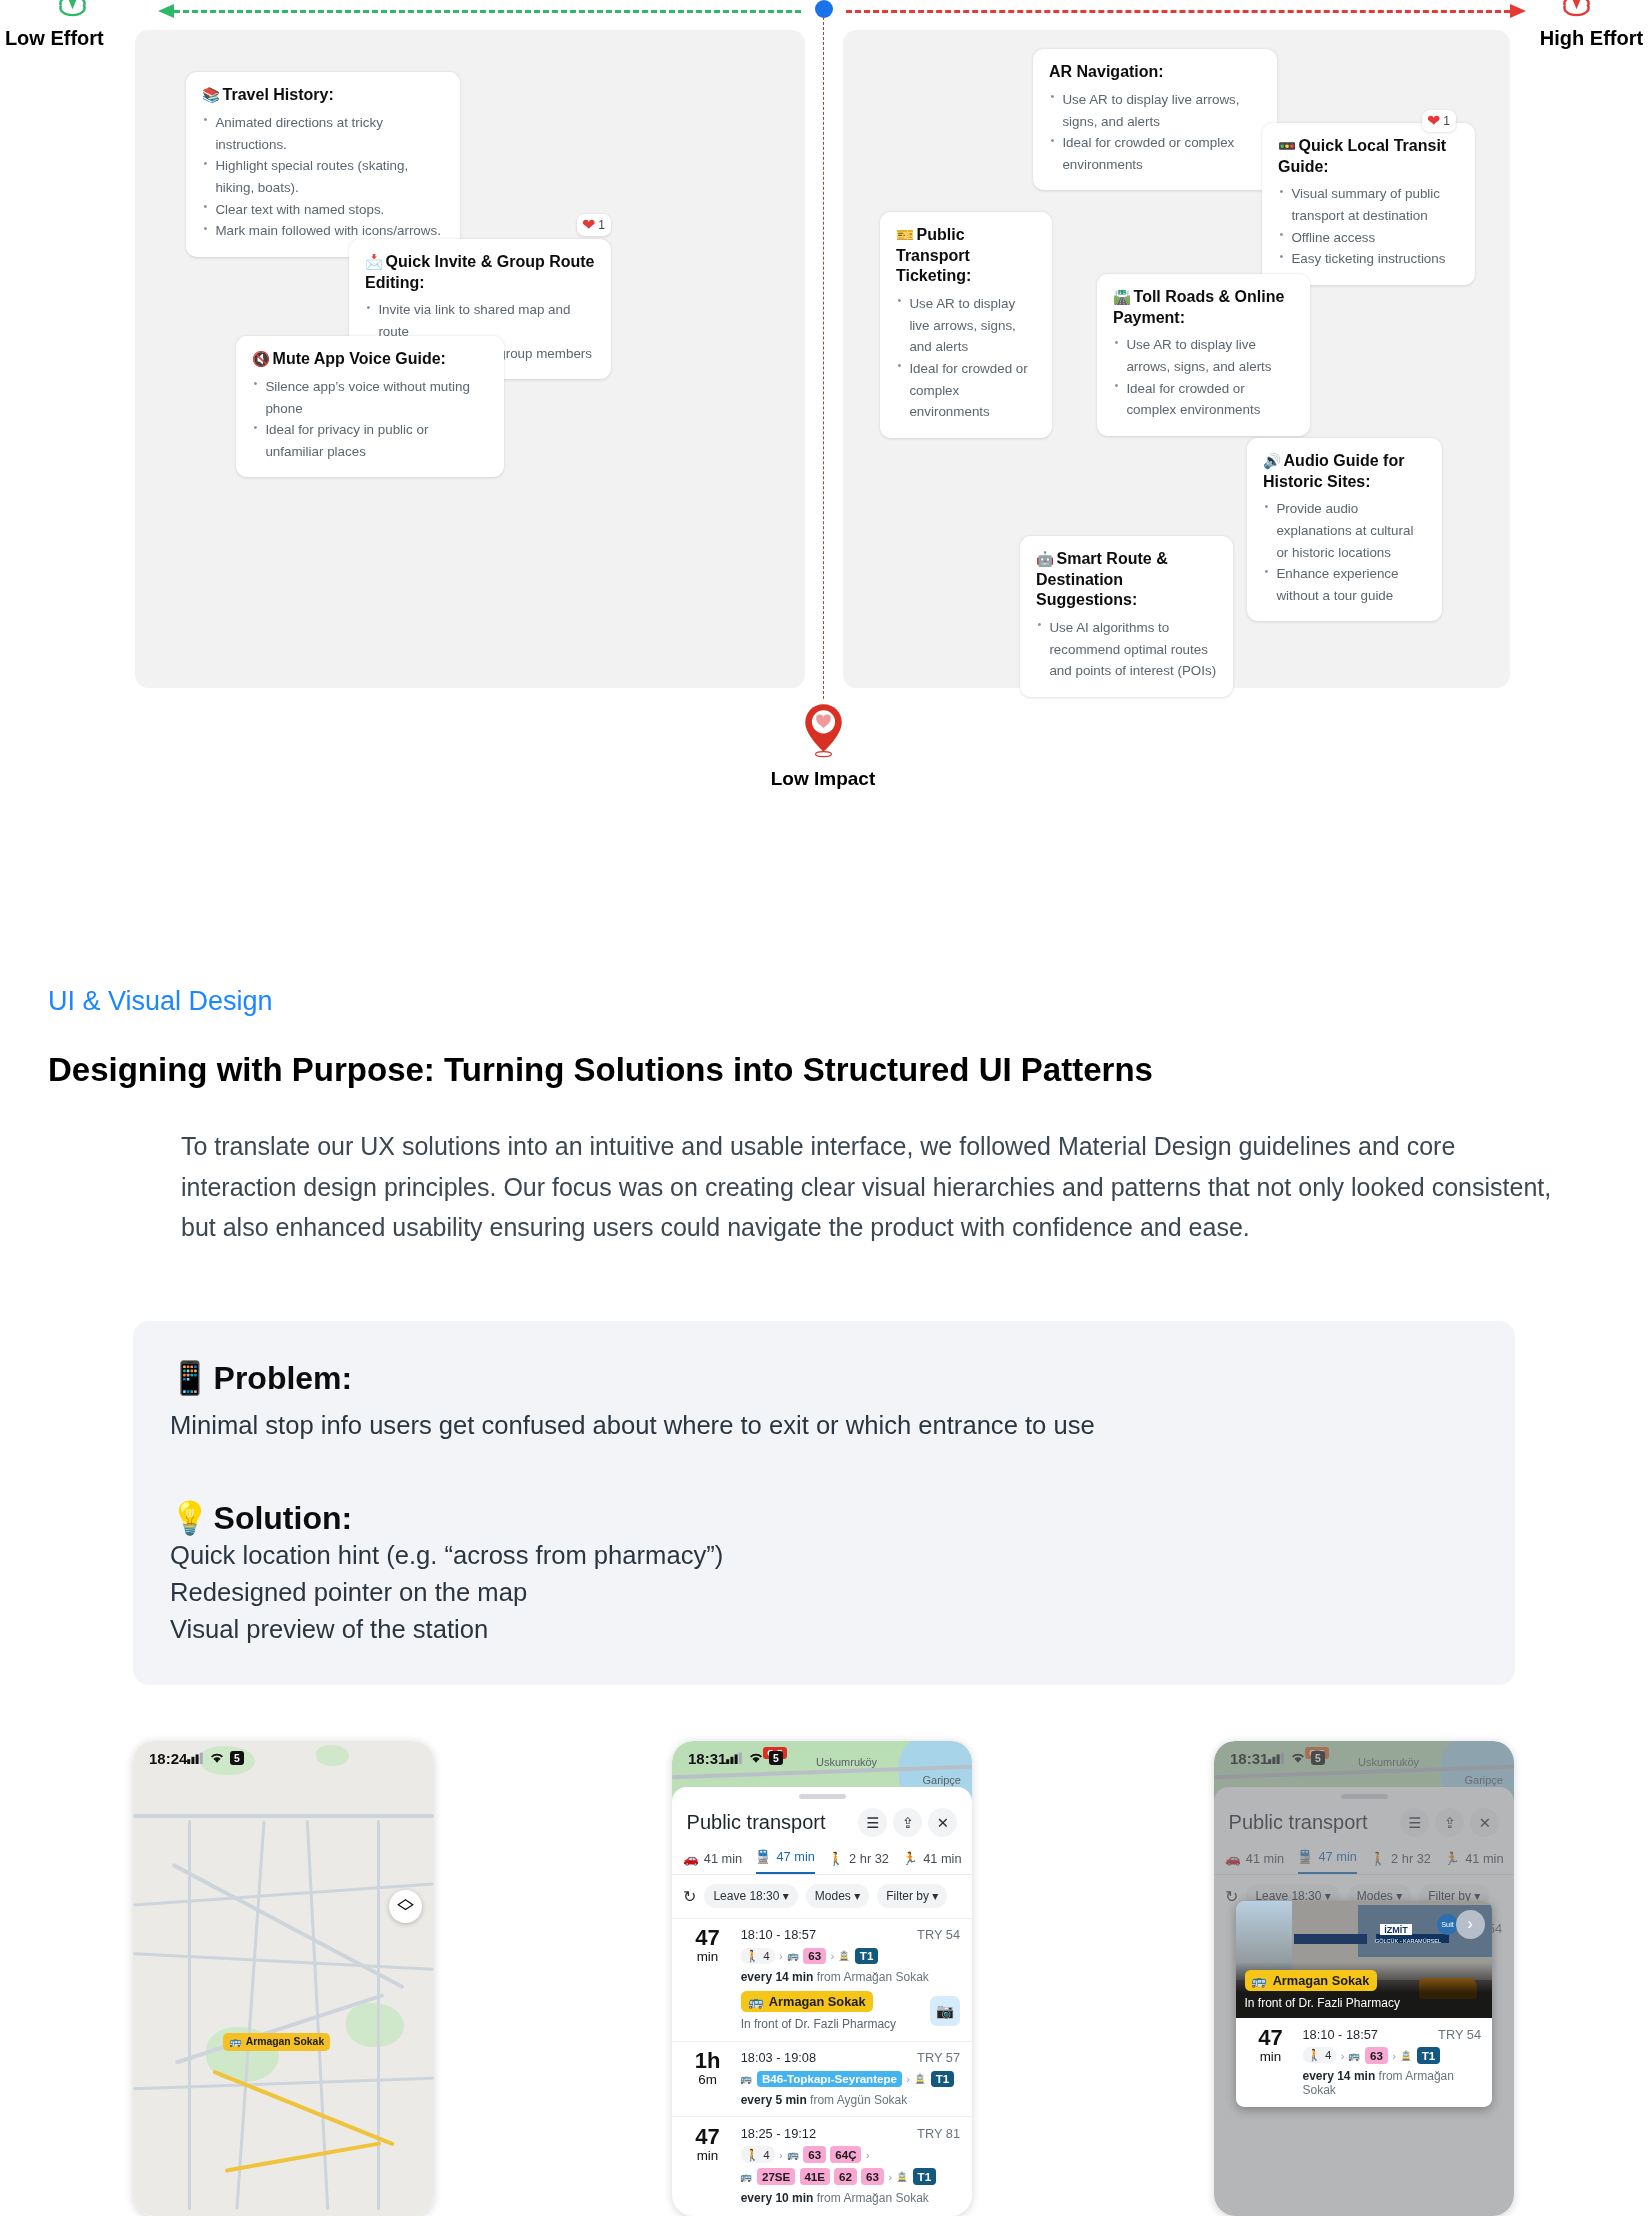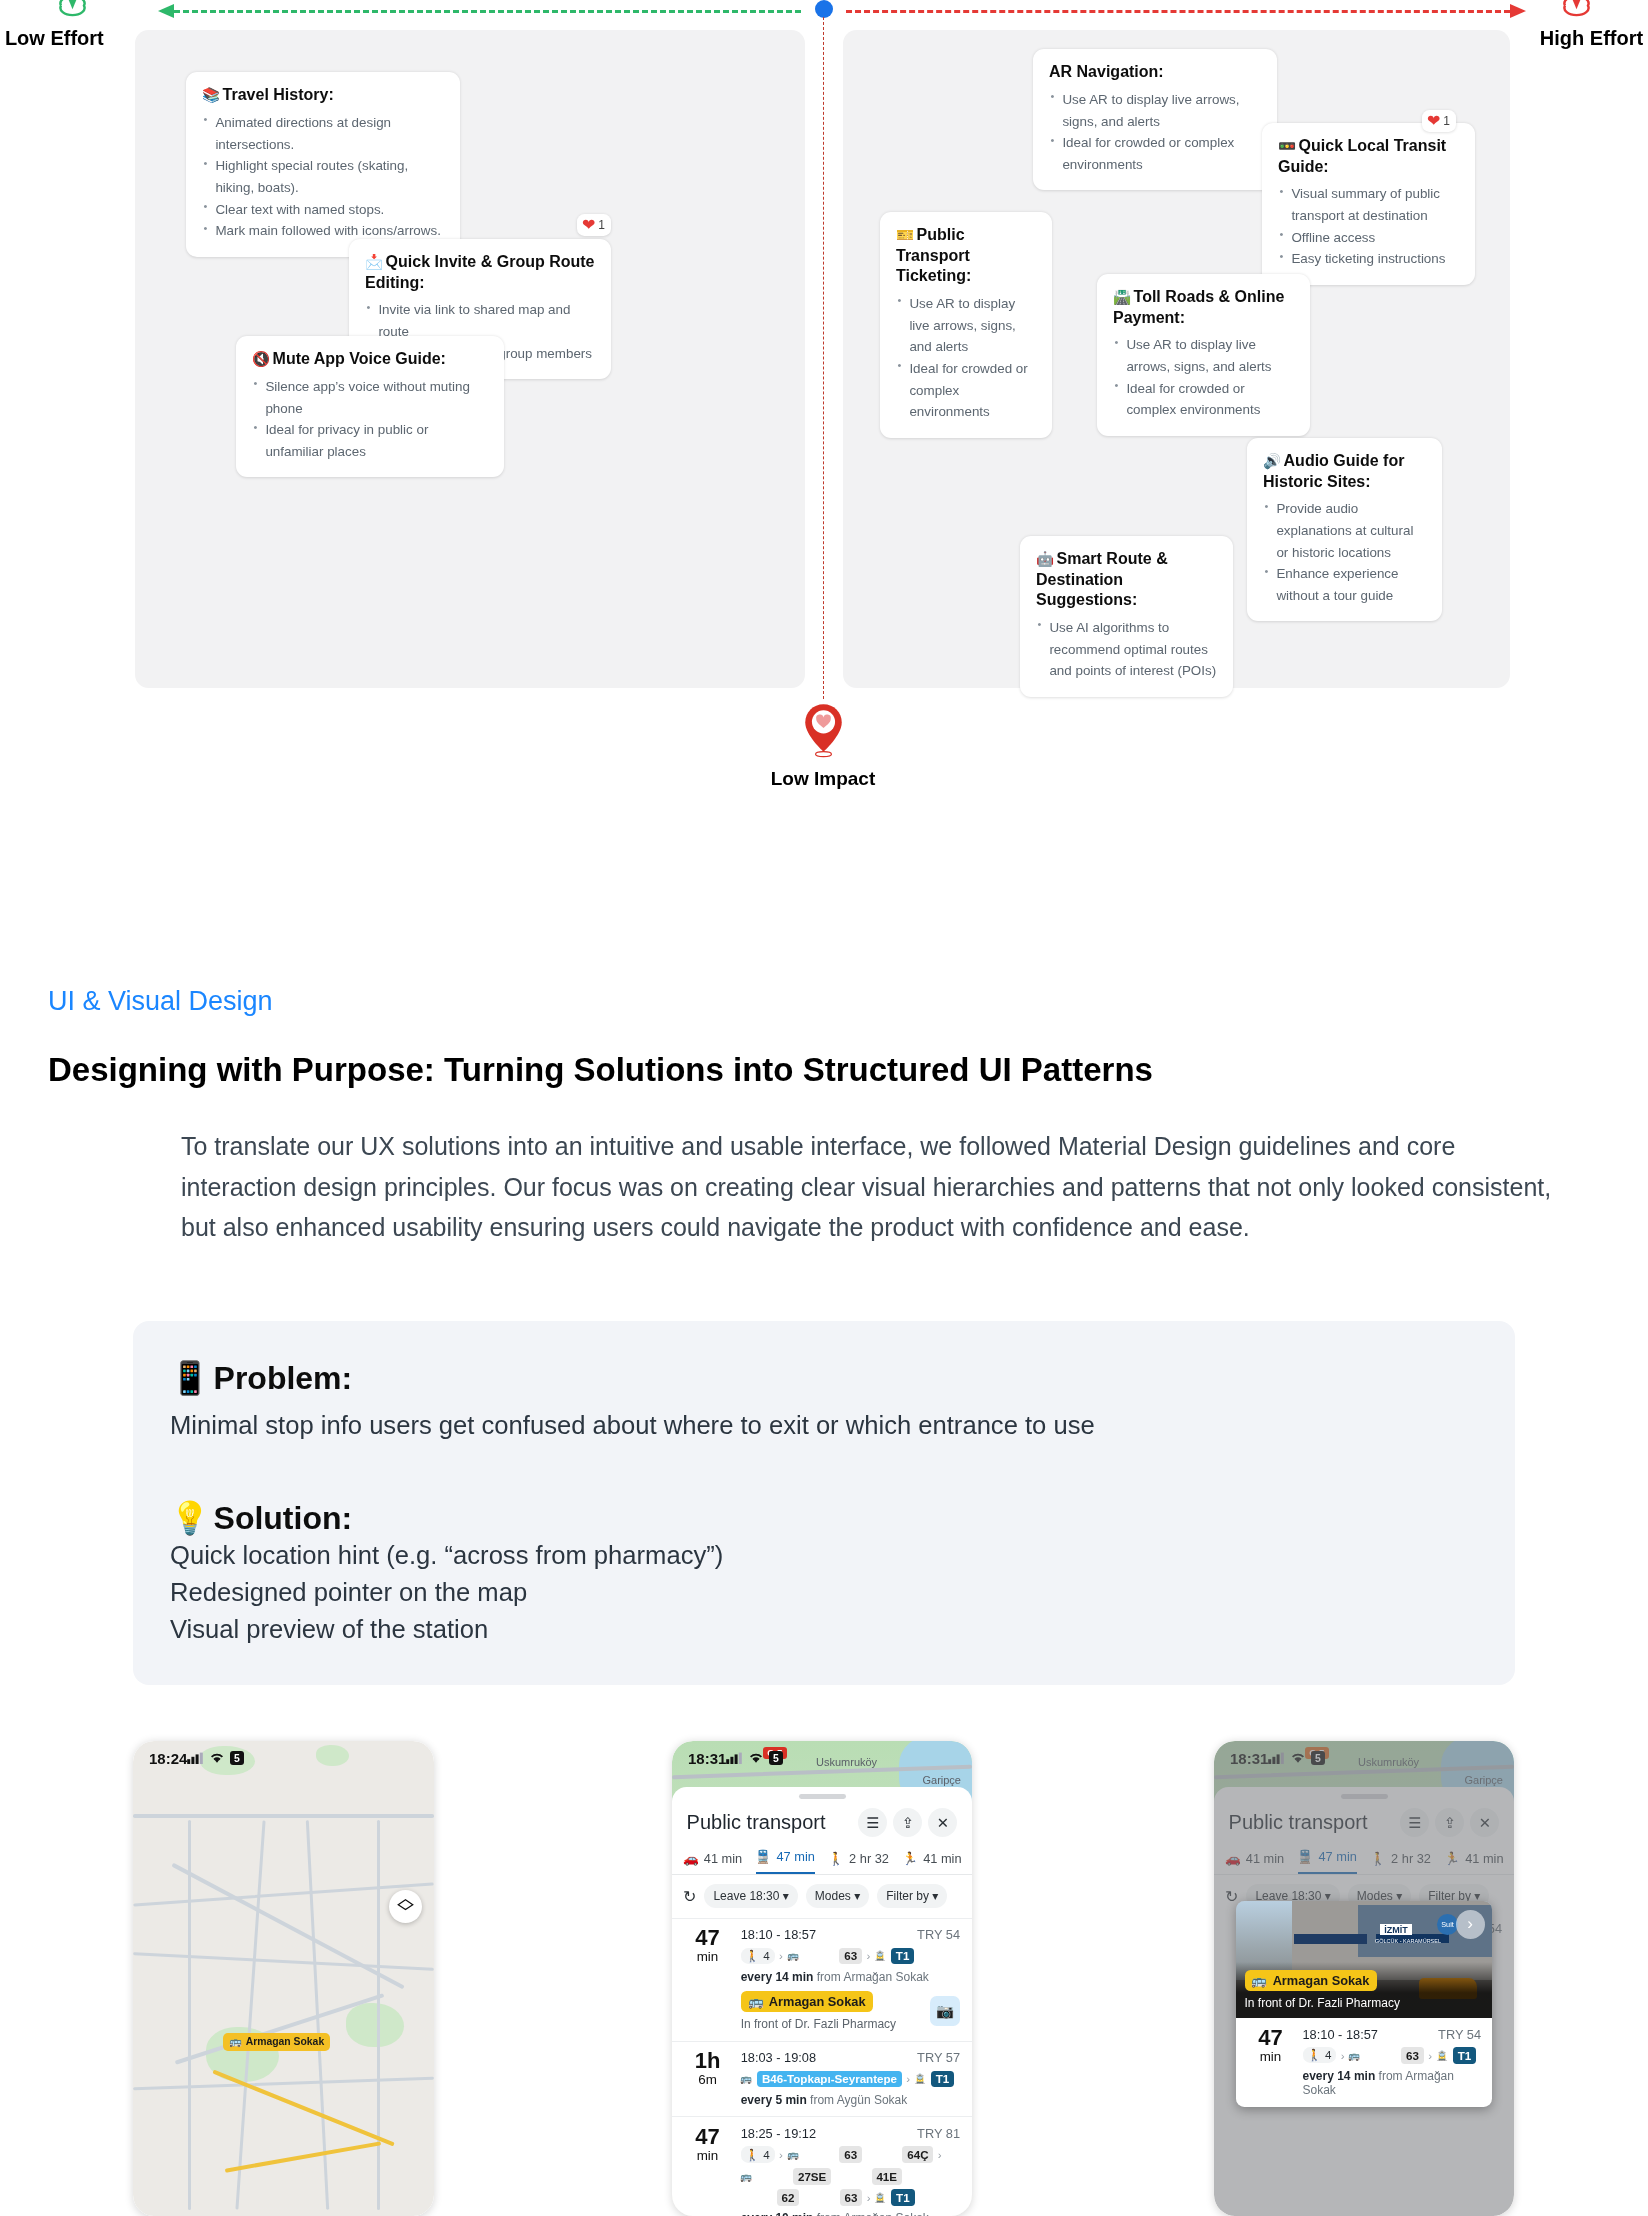--- a/index.html
+++ b/index.html
@@ -149,21 +149,21 @@
   .route { padding:8.5px 12px 9.7px; border-top:0.6px solid #eceef0; display:flex; gap:9.7px; }
   .rdur { width:47px; text-align:center; flex:none; }
   .rdur .big { font-size:22px; font-weight:bold; color:#111; line-height:1; }
   .rdur .sm { font-size:13.4px; color:#111; }
   .rbody { flex:1; min-width:0; }
   .rtop { display:flex; justify-content:space-between; font-size:12.8px; color:#1f262e; }
   .rtop .price { color:#6b747c; }
   .legs { display:flex; align-items:center; gap:4.3px; flex-wrap:wrap; margin-top:5.5px; }
   .legs .g { color:#9aa1a8; font-size:11.6px; }
   .badge { border-radius:3.7px; font-size:11.6px; font-weight:bold; padding:1.8px 4.9px; }
-  .badge.y { background:#e5e5e5; color:#1b1b1b;margin-left:36px; }
+  .badge.y { background:#f9a8d4; color:#1b1b1b; }
   .badge.b { background:#13587e; color:#fff; }
   .badge.lb { background:#44b4f0; color:#fff; }
   .walkpill { background:#f1f3f4; border-radius:7.3px; padding:1.2px 4.9px; font-size:11.6px; color:#2b3136; }
   .rfreq { margin-top:5.5px; font-size:12px; color:#6b747c; }
   .rfreq b { color:#1f262e; }
   .stoprow { display:flex; align-items:center; justify-content:space-between; margin-top:7.3px; }
   .stoppill { background:#f5c518; border-radius:5.5px; padding:3px 7.3px; font-size:12.8px; font-weight:bold;
       color:#1b1b1b; display:inline-flex; align-items:center; gap:4.9px; }
   .stopsub { font-size:12px; color:#5c646c; margin-top:4.9px; }
   .imgbtn { width:30px; height:30px; border-radius:6.7px; background:#d7ecfb; display:flex;
@@ -218,21 +218,21 @@
   <div class="effort-label high">High Effort</div>
 
   <div class="vline"></div>
 
   <div class="quad left"></div>
   <div class="quad right"></div>
 
   <div class="card" id="c-travel">
     <h4><span class="emo">📚</span><span>Travel History:</span></h4>
     <ul>
-      <li>Animated directions at design intersections.</li>
+      <li>Animated directions at tricky instructions.</li>
       <li>Highlight special routes (skating, hiking, boats).</li>
       <li>Clear text with named stops.</li>
       <li>Mark main followed with icons/arrows.</li>
     </ul>
   </div>
 
   <div class="heart-badge" id="b-invite">
     <span class="hg">❤</span>
     <span>1</span>
   </div>

